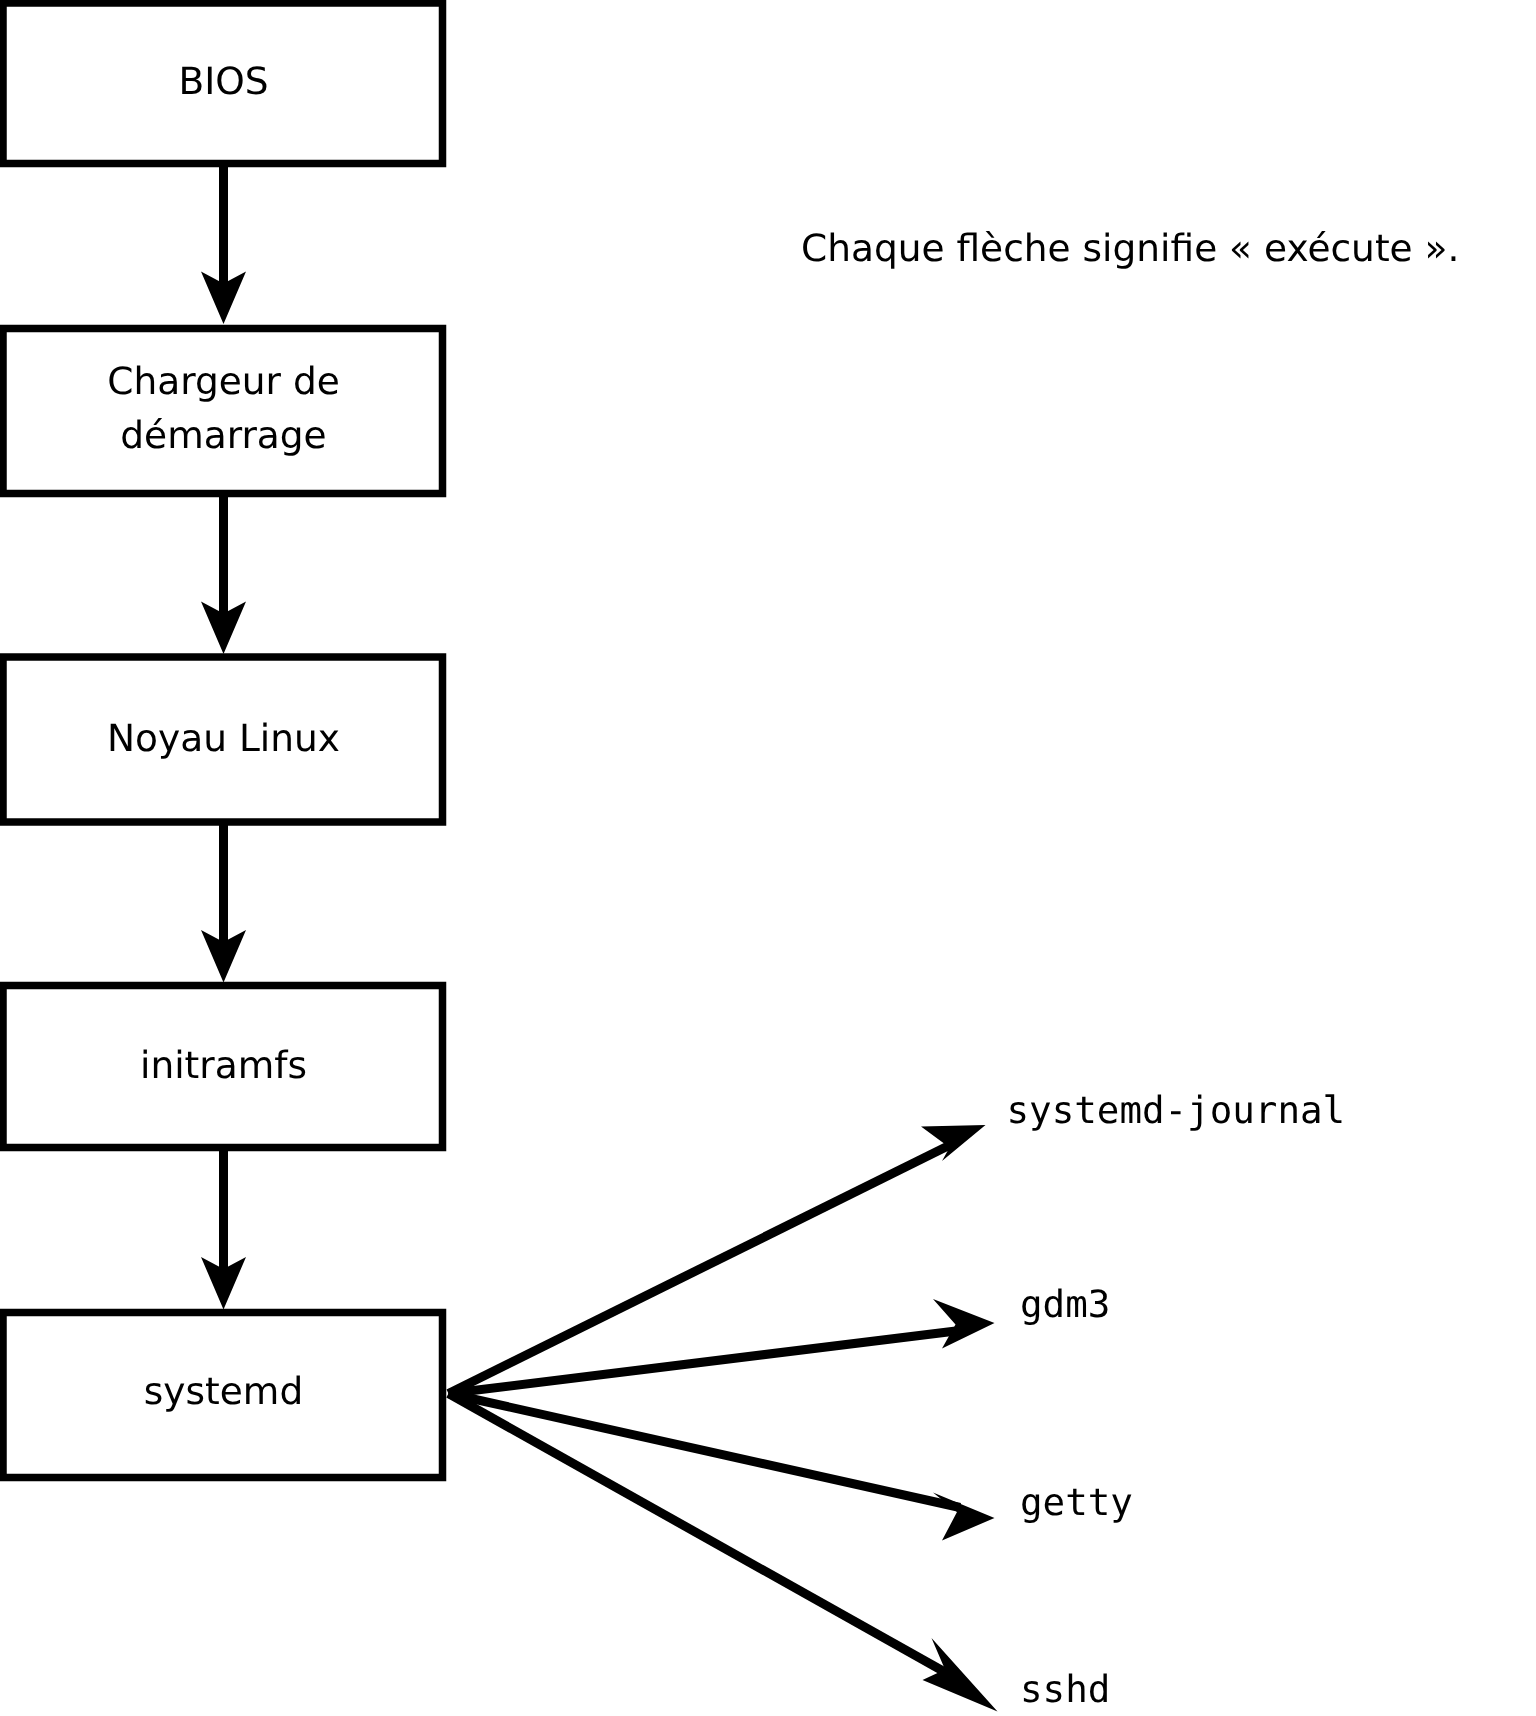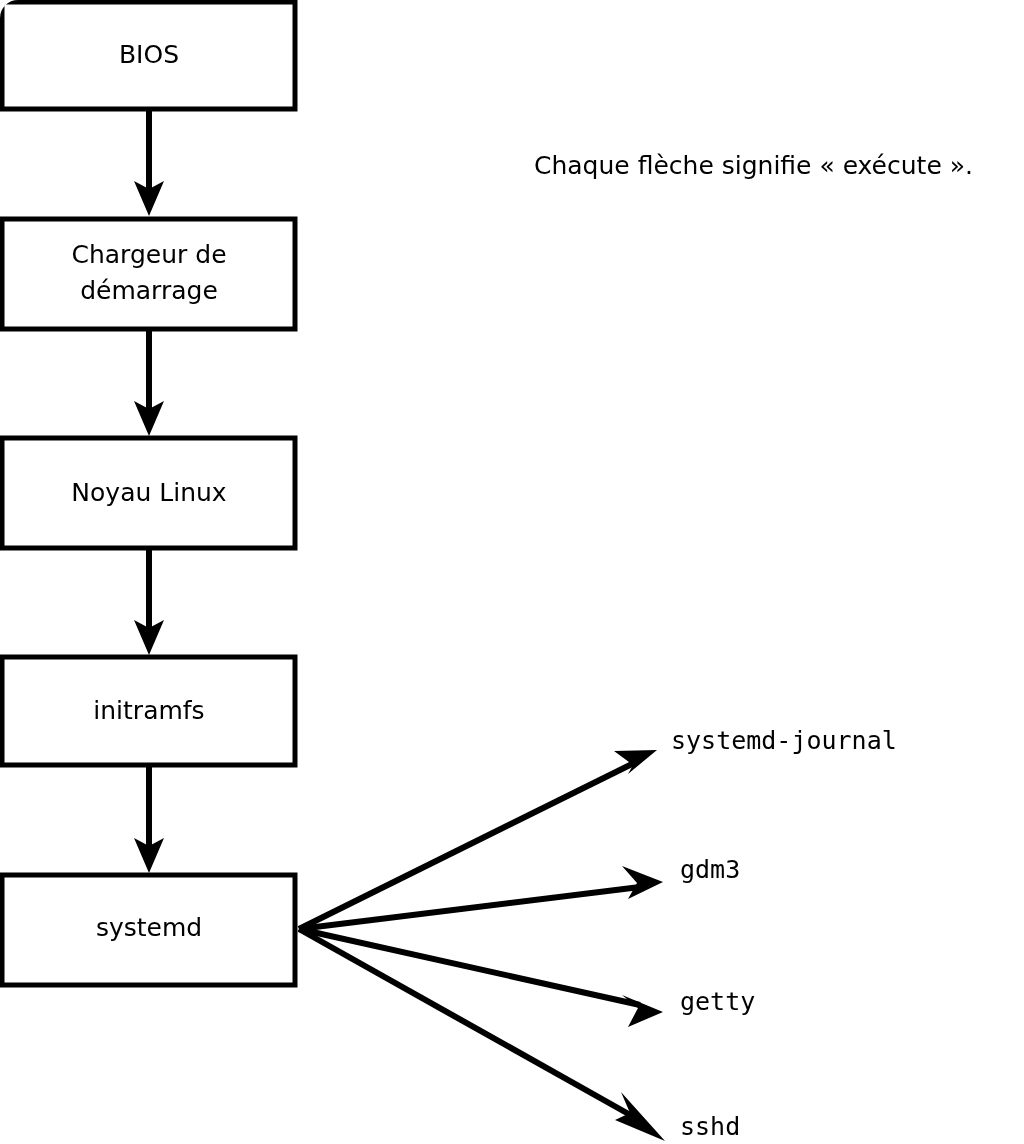--- a/index.html
+++ b/index.html
@@ -11,21 +11,20 @@
   body {
     font-family: "DejaVu Sans", sans-serif;
     color: #000000;
   }
   #diagram-root {
     position: relative;
     width: 1024px;
     height: 1144px;
     background: #ffffff;
     overflow: hidden;
-    border-radius: 18px;
   }
   #diagram-svg {
     position: absolute;
     left: 0;
     top: 0;
     width: 1024px;
     height: 1144px;
     display: block;
   }
   .node-box {

